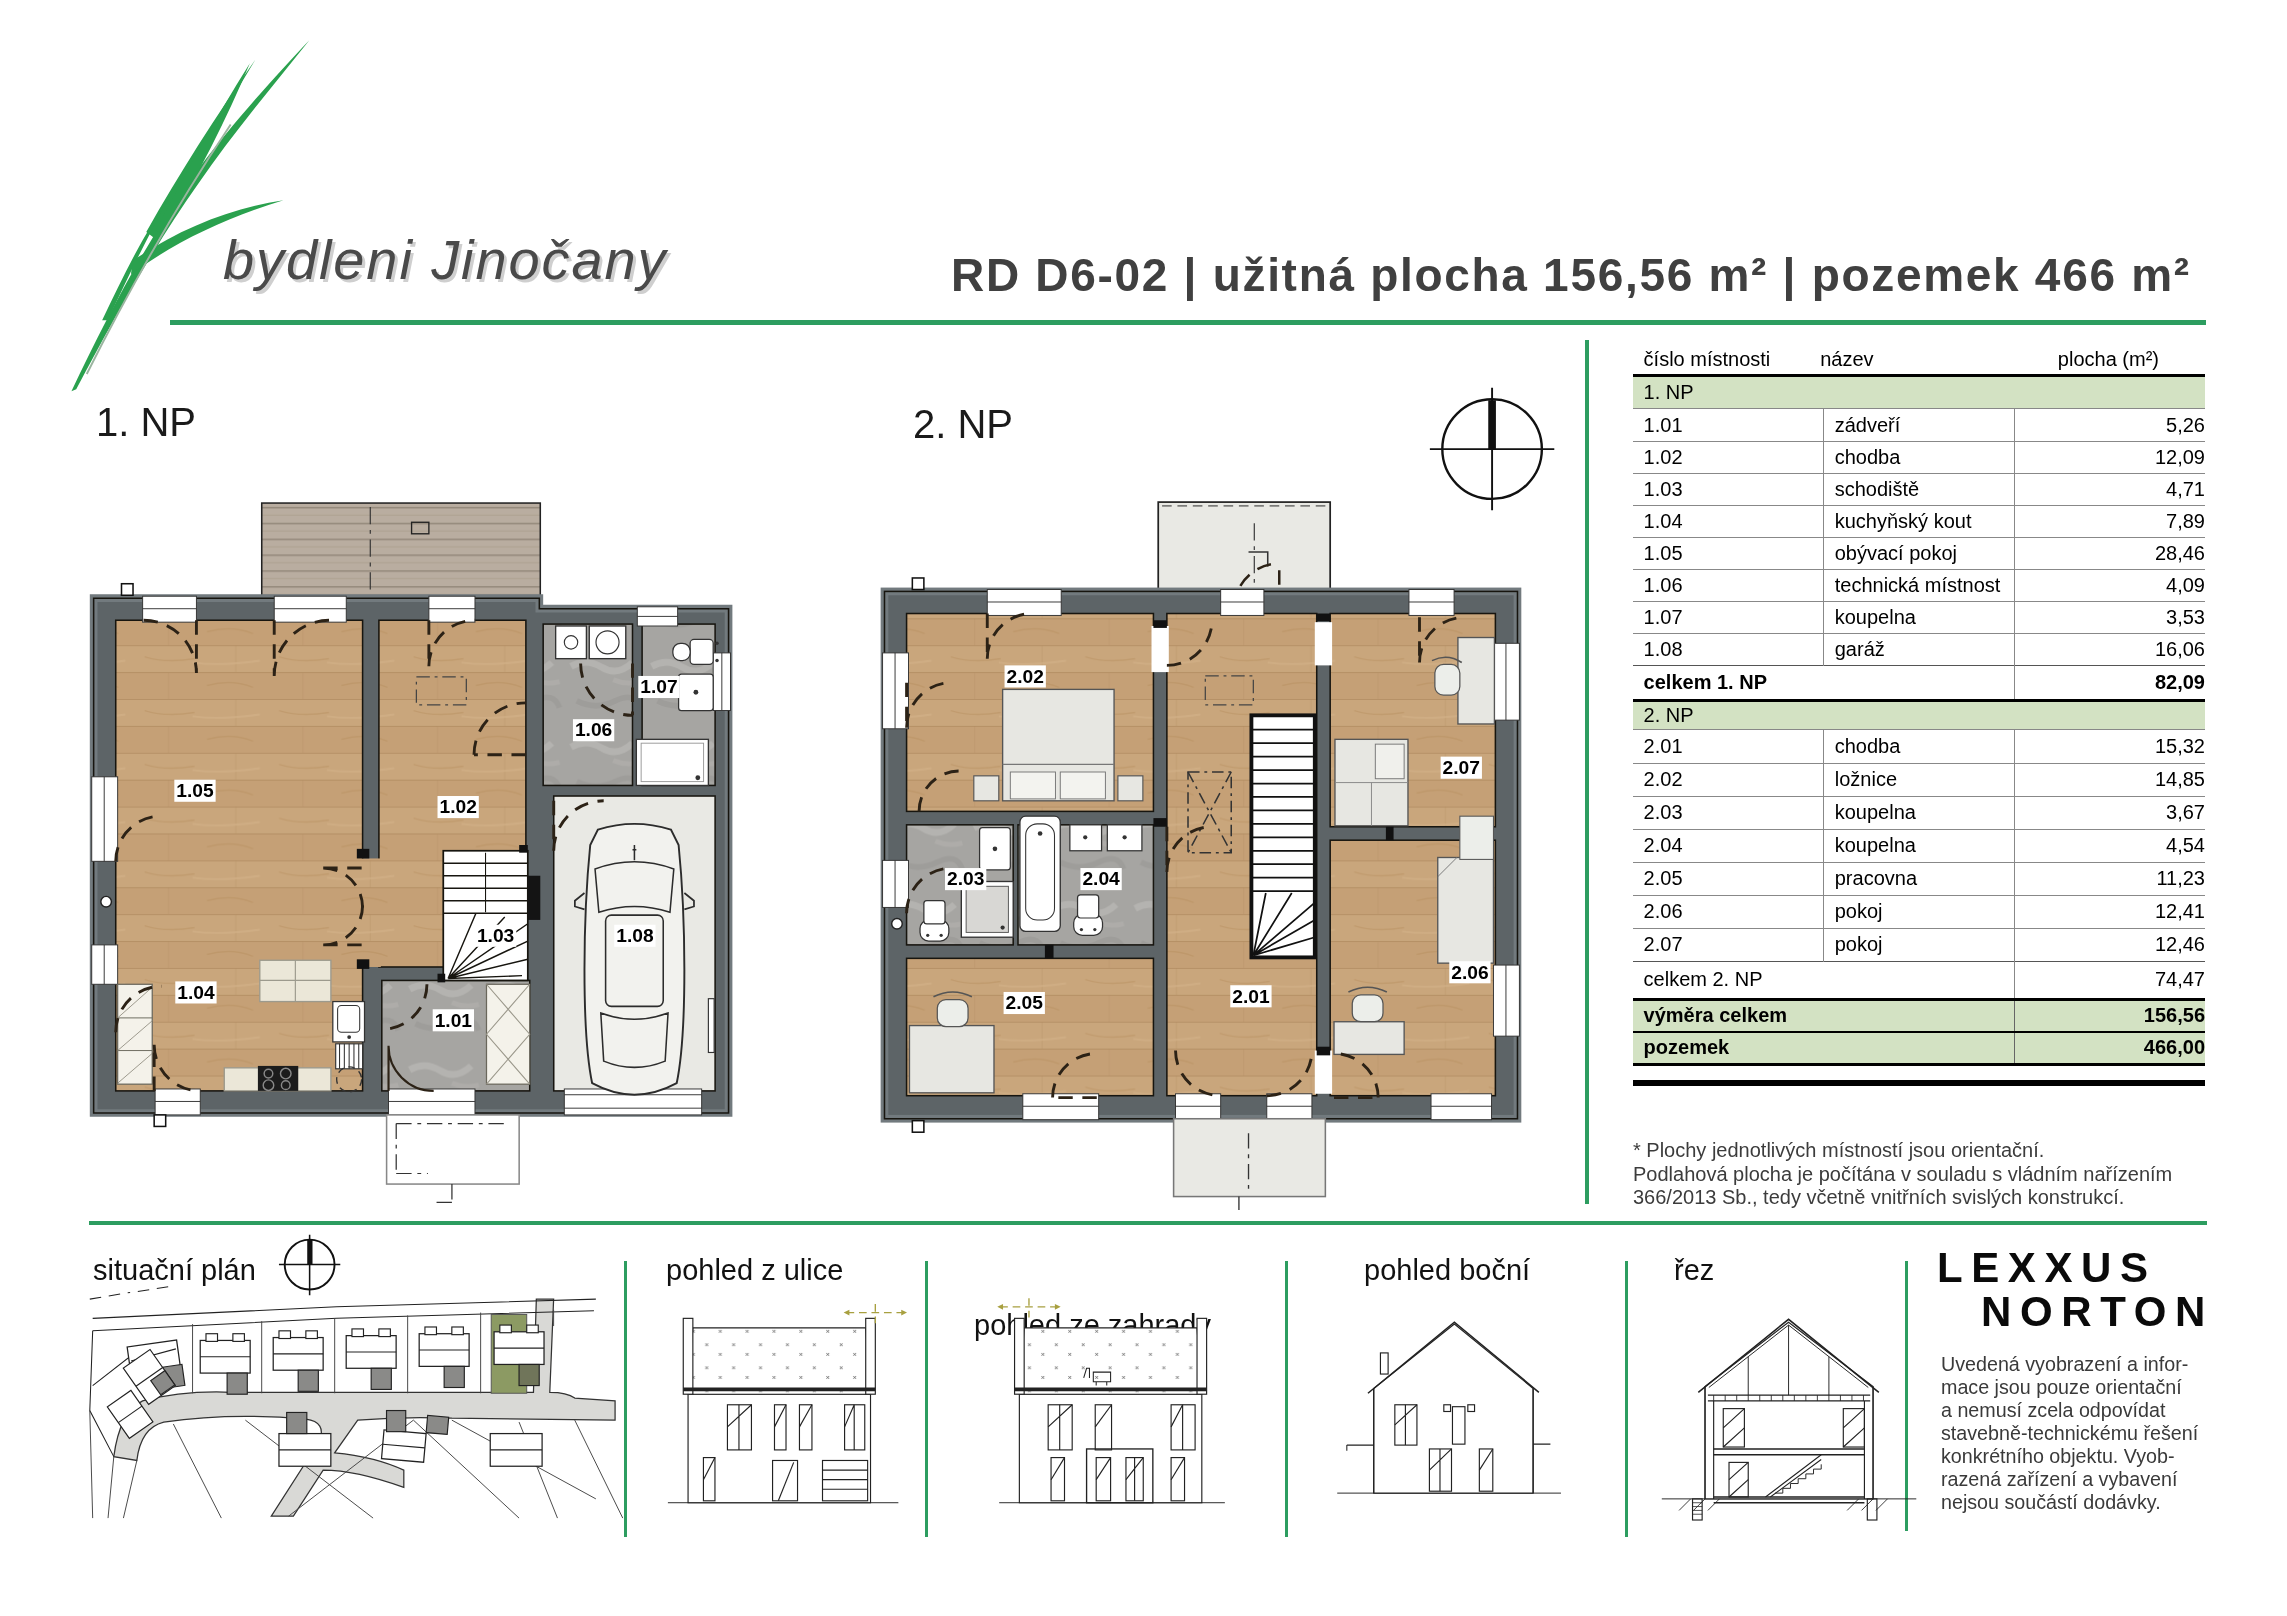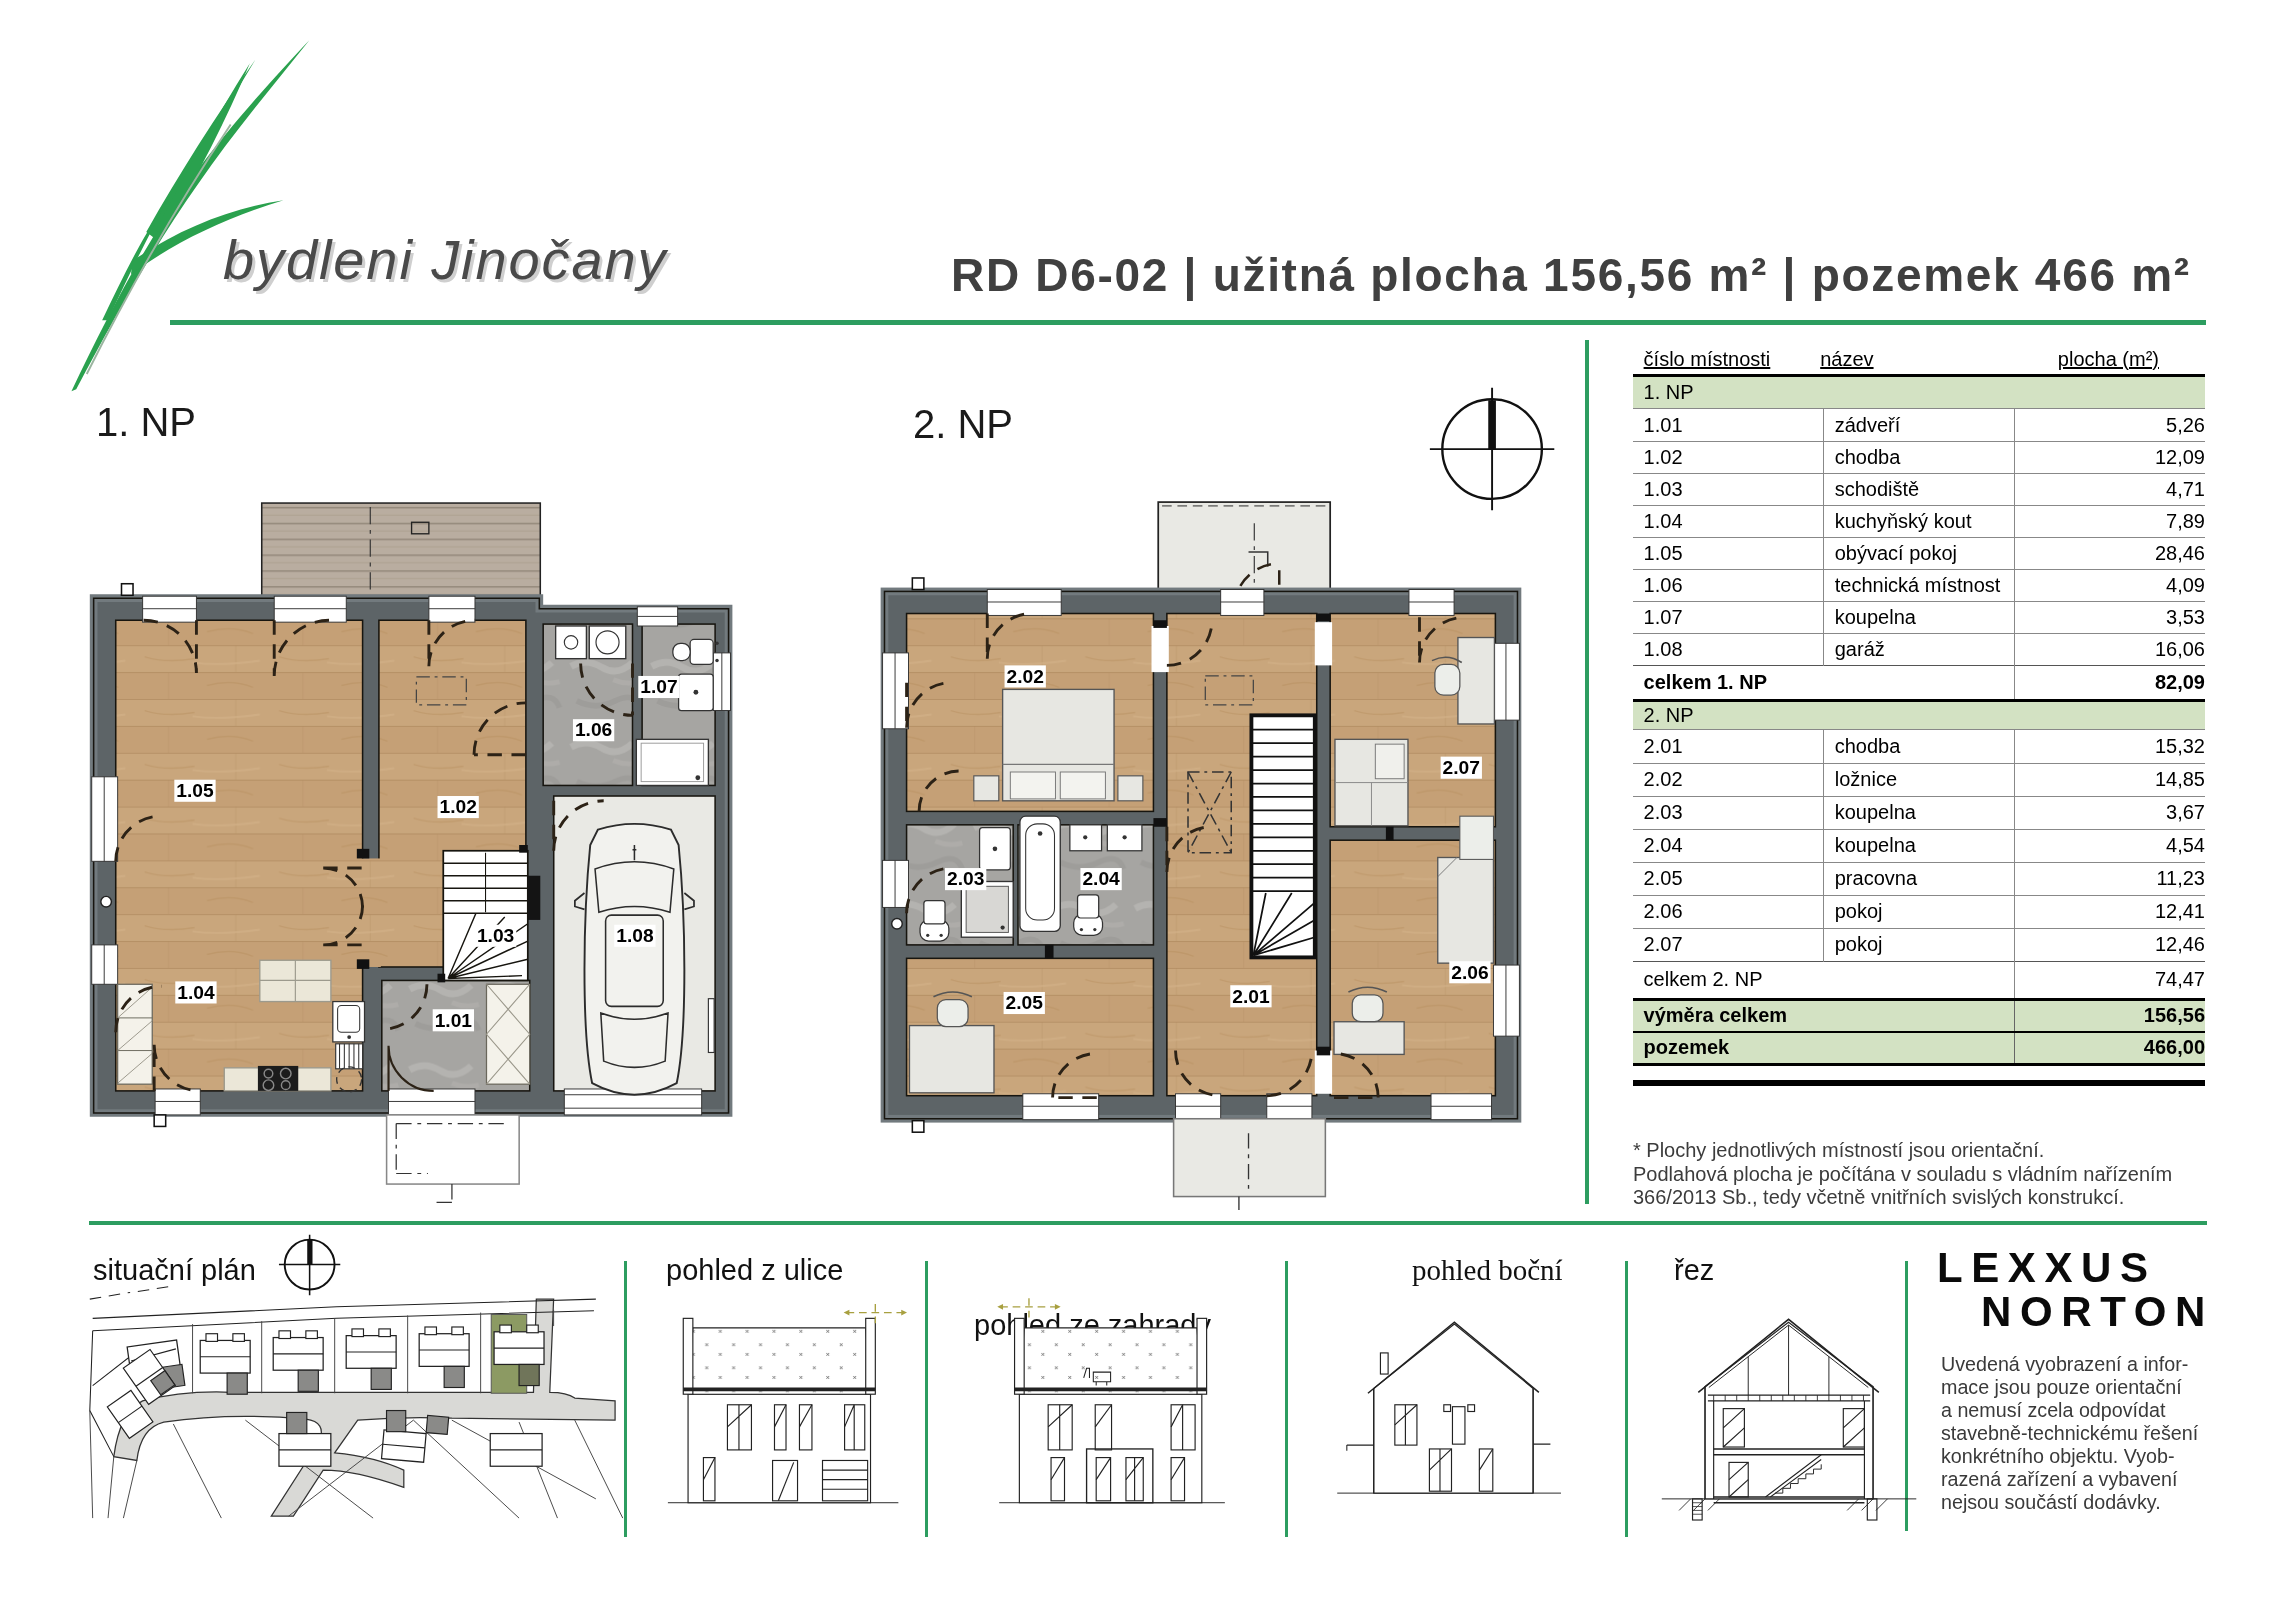--- a/index.html
+++ b/index.html
@@ -39,21 +39,21 @@
 
 <svg class="abs" style="left:1422px;top:384px;" width="144" height="134" viewBox="1480 400 150 140">
 <circle cx="1553" cy="468" r="52" fill="none" stroke="#111" stroke-width="2.5"></circle>
 <path d="M1488,468 H1618 M1553,404 V532" stroke="#111" stroke-width="2"></path>
 <rect x="1549" y="417" width="8" height="51" fill="#111"></rect>
 </svg>
 
 <div class="abs" style="left:1633px;top:344px;width:572px;">
 <table class="rooms">
 <tbody>
-          <tr style="height:30px;text-decoration:underline;">
+          <tr style="height:30px;">
             <td class="num">číslo místnosti</td>
             <td>název</td>
             <td class="val" style="padding-right:46px;">plocha (m²)</td>
           </tr>
 </tbody>
       </table>
 <div style="height:2.9px;background:#000;"></div>
 <table class="rooms">
 <tbody>
           <tr class="band" style="height:32px;">
@@ -201,21 +201,21 @@
 <svg class="abs" style="left:274px;top:1232px;" width="77" height="69" viewBox="285 1282 80 72">
 <circle cx="322" cy="1316" r="26" fill="none" stroke="#111" stroke-width="2"></circle>
 <path d="M290,1316 H354 M322,1285 V1348" stroke="#111" stroke-width="1.6"></path>
 <rect x="319.5" y="1290" width="5.5" height="26" fill="#111"></rect>
 </svg>
 
 <div class="abs lbl" style="left:666px;top:1254px;">pohled z ulice</div>
 
 <div class="abs lbl" style="left:974px;top:1309px;">pohled ze zahrady</div>
 
-<div class="abs lbl" style="left:1412px;top:1254px;font-family:Liberation Serif, serif;">pohled boční</div>
+<div class="abs lbl" style="left:1364px;top:1254px;">pohled boční</div>
 
 <div class="abs lbl" style="left:1674px;top:1254px;">řez</div>
 
 <div class="abs" style="left:1937px;top:1244px;width:288px;font-size:42px;font-weight:bold;letter-spacing:8.6px;color:#0a0a0a;">LEXXUS</div>
 <div class="abs" style="left:1981px;top:1288px;width:288px;font-size:42px;font-weight:bold;letter-spacing:8.6px;color:#0a0a0a;">NORTON</div>
 
 <div class="abs" style="left:1941px;top:1353px;width:317px;font-size:19.7px;line-height:23px;color:#3a3a3a;">Uvedená vyobrazení a infor-<br>mace jsou pouze orientační<br>a nemusí zcela odpovídat<br>stavebně-technickému řešení<br>konkrétního objektu. Vyob-<br>razená zařízení a vybavení<br>nejsou součástí dodávky.</div>
 
 <svg class="abs" style="left:58px;top:480px;" width="711" height="730" viewBox="60 500 740 760">
 <defs>

